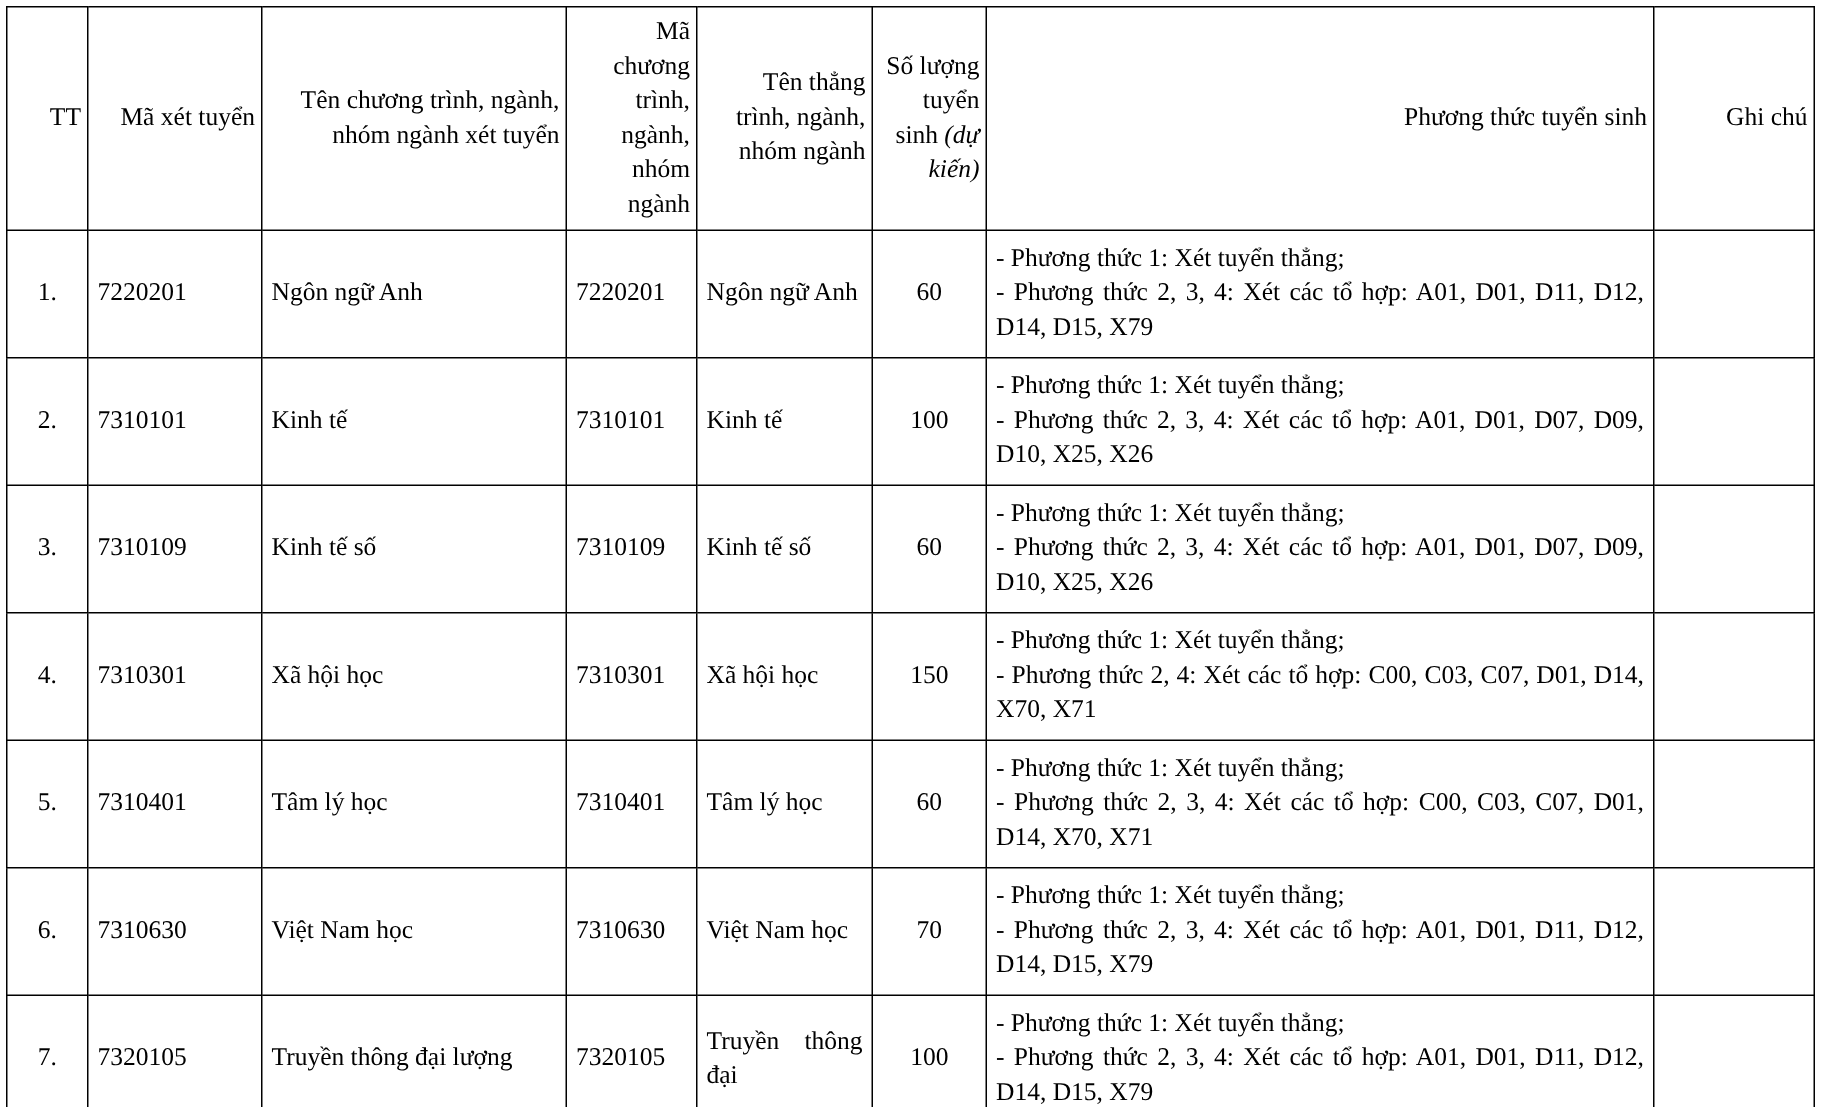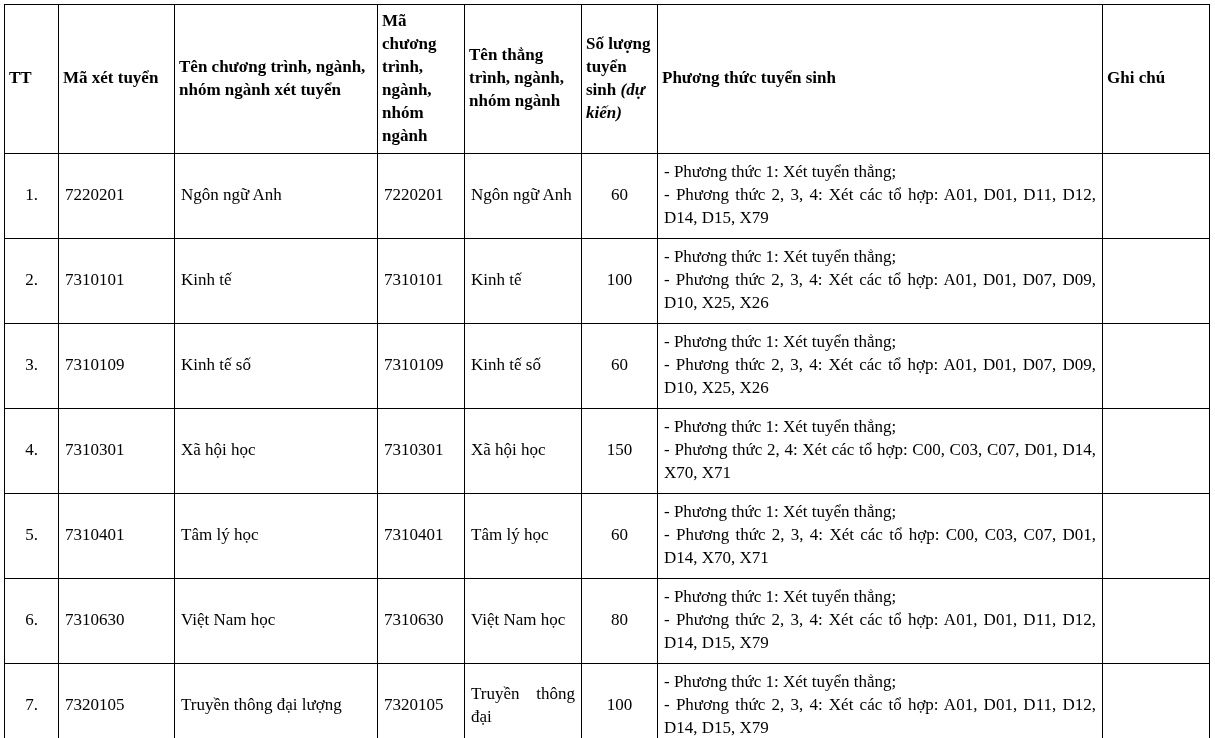--- a/index.html
+++ b/index.html
@@ -30,22 +30,22 @@
   table.admissions th,
   table.admissions td {
     border: 1px solid #000000;
     vertical-align: middle;
     font-size: 17px;
     line-height: 1.35;
     padding: 3px 6px;
     box-sizing: border-box;
   }
   table.admissions thead th {
-    text-align: left;
-    font-weight: bold;
+    text-align: right;
+    font-weight: normal;
     padding: 5px 4px;
   }
   
   col.c-tt       { width: 54px; }
   col.c-code1    { width: 116px; }
   col.c-name1    { width: 203px; }
   col.c-code2    { width: 87px; }
   col.c-name2    { width: 117px; }
   col.c-quota    { width: 76px; }
   col.c-method   { width: 445px; }
@@ -189,21 +189,21 @@
       </tr>
 
       <tr class="row-body">
         <td class="tt">6.</td>
         <td class="code">7310630</td>
         <td class="name1">Việt Nam học</td>
         <td class="code">7310630</td>
         <td class="name2">
           <span class="name2-spread">Việt Nam học</span>
         </td>
-        <td class="quota">80</td>
+        <td class="quota">70</td>
         <td class="method">
           <span class="method-line">- Phương thức 1: Xét tuyển thẳng;</span>
           <span class="method-line justify">- Phương thức 2, 3, 4: Xét các tổ hợp: A01, D01, D11, D12, D14, D15, X79</span>
         </td>
         <td class="note"></td>
       </tr>
 
       <tr class="row-body">
         <td class="tt">7.</td>
         <td class="code">7320105</td>

